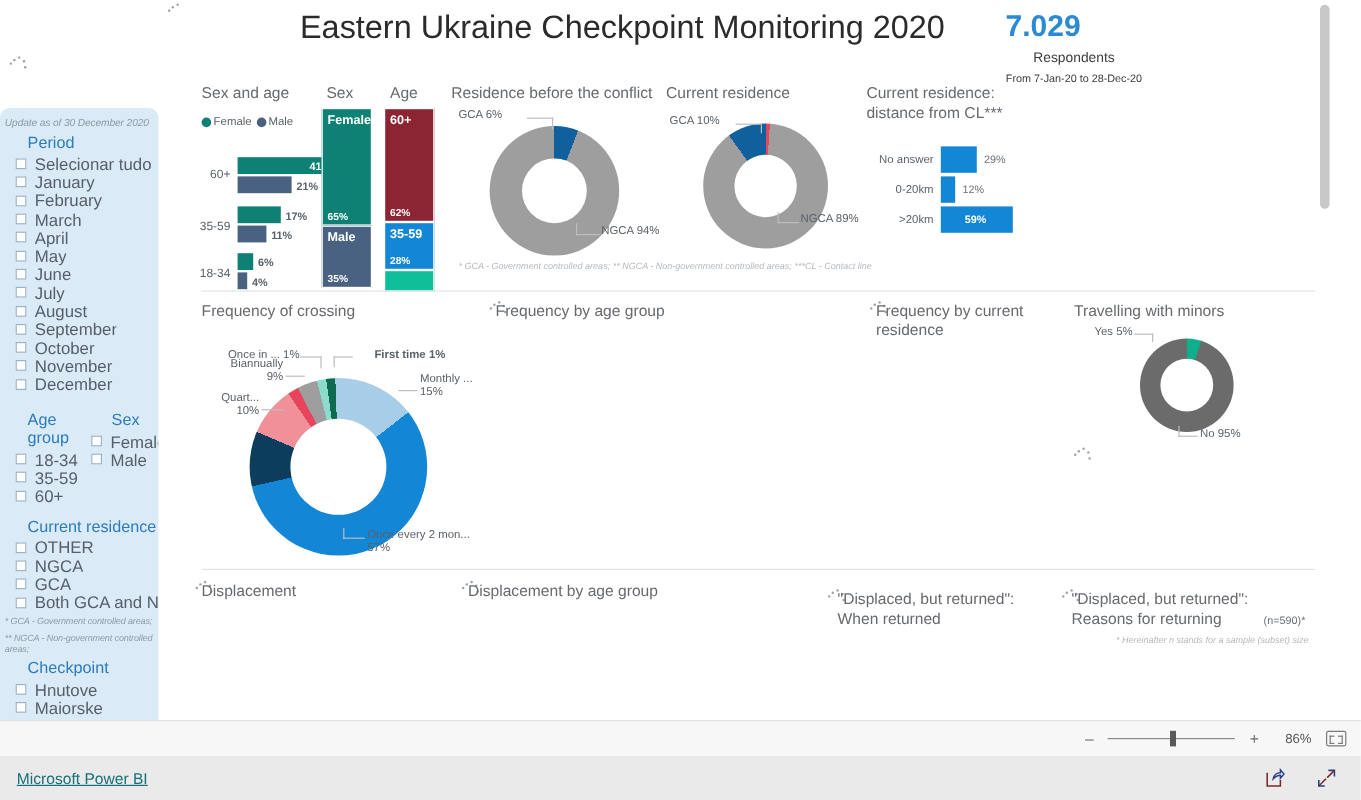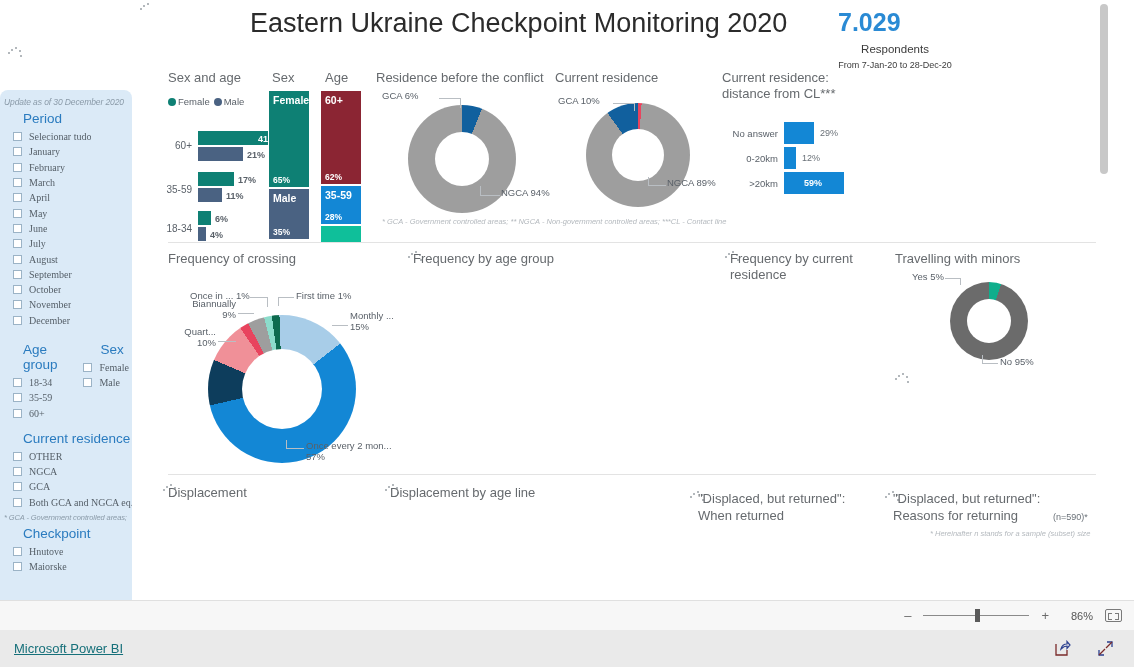--- a/index.html
+++ b/index.html
@@ -47,25 +47,24 @@
     height: 15.3px;
   }
   .cbx {
     width: 9px; height: 9px;
     border: 1px solid #9bb3c6;
     background: #ffffff;
     margin-right: 7px;
     flex: 0 0 auto;
   }
   .filter-label {
-    font-size: 10px;
+    font-size: 14px;
     color: #555f68;
     white-space: nowrap;
     overflow: hidden;
-    font-family: Liberation Serif, serif;
   }
   .two-col {
     display: flex;
   }
   .two-col > div { }
   .col-a { width: 88px; }
   .col-b { width: 62px; }
   .foot-note {
     font-size: 7.5px;
     font-style: italic;
@@ -435,20 +434,21 @@
     <div class="filter-row">
         <span class="cbx"></span>
         <span class="filter-label">GCA</span>
       </div>
     <div class="filter-row">
         <span class="cbx"></span>
         <span class="filter-label">Both GCA and NGCA eq...</span>
       </div>
 
     <div class="foot-note">* GCA - Government controlled areas;</div>
+    <div class="foot-note">** NGCA - Non-government controlled areas;</div>
 
     <div class="filter-head">Checkpoint</div>
     <div class="filter-row">
         <span class="cbx"></span>
         <span class="filter-label">Hnutove</span>
       </div>
     <div class="filter-row">
         <span class="cbx"></span>
         <span class="filter-label">Maiorske</span>
       </div>
@@ -615,21 +615,21 @@
                   #A8CDE8 0deg 54deg,
                   #1387D5 54deg 259.2deg,
                   #0D3D5C 259.2deg 295.2deg,
                   #F09098 295.2deg 327.6deg,
                   #E8445E 327.6deg 334.8deg,
                   #9E9E9E 334.8deg 348deg,
                   #8CDCCB 348deg 354deg,
                   #0E6B4F 354deg 360deg);">
       <div class="hole" style="width:80px; height:80px;"></div>
     </div>
-    <div class="lbl" style="left:146px; top:290px;">
+    <div class="lbl" style="left:162px; top:290px;font-weight:bold;">
       <span>First time 1%</span>
     </div>
     <div class="leader" style="left:128px; top:297px; width:16px; height:1px;"></div>
     <div class="leader" style="left:128px; top:297px; width:1px; height:9px;"></div>
 
     <div class="lbl" style="left:40px; top:290px;">
       <span>Once in ... 1%</span>
     </div>
     <div class="leader" style="left:100px; top:297px; width:18px; height:1px;"></div>
     <div class="leader" style="left:117px; top:297px; width:1px; height:10px;"></div>
@@ -681,21 +681,21 @@
     </div>
     <div class="vis-title" style="left:18px; top:485px;">Displacement</div>
 
     <div class="spinner" style="left:235px; top:483px;">
       <i style="left:0;top:6px"></i>
         <i style="left:3px;top:3px"></i>
         <i style="left:7px;top:1px"></i>
         <i style="left:11px;top:4px"></i>
         <i style="left:12px;top:9px"></i>
     </div>
-    <div class="vis-title" style="left:240px; top:485px;">Displacement by age line</div>
+    <div class="vis-title" style="left:240px; top:485px;">Displacement by age group</div>
 
     <div class="spinner" style="left:540px; top:490px;">
       <i style="left:0;top:6px"></i>
         <i style="left:3px;top:3px"></i>
         <i style="left:7px;top:1px"></i>
         <i style="left:11px;top:4px"></i>
         <i style="left:12px;top:9px"></i>
     </div>
     <div class="vis-title wrap" style="left:548px; top:490px; width:160px; line-height:17px;">
       <span>"Displaced, but returned":</span><br>

